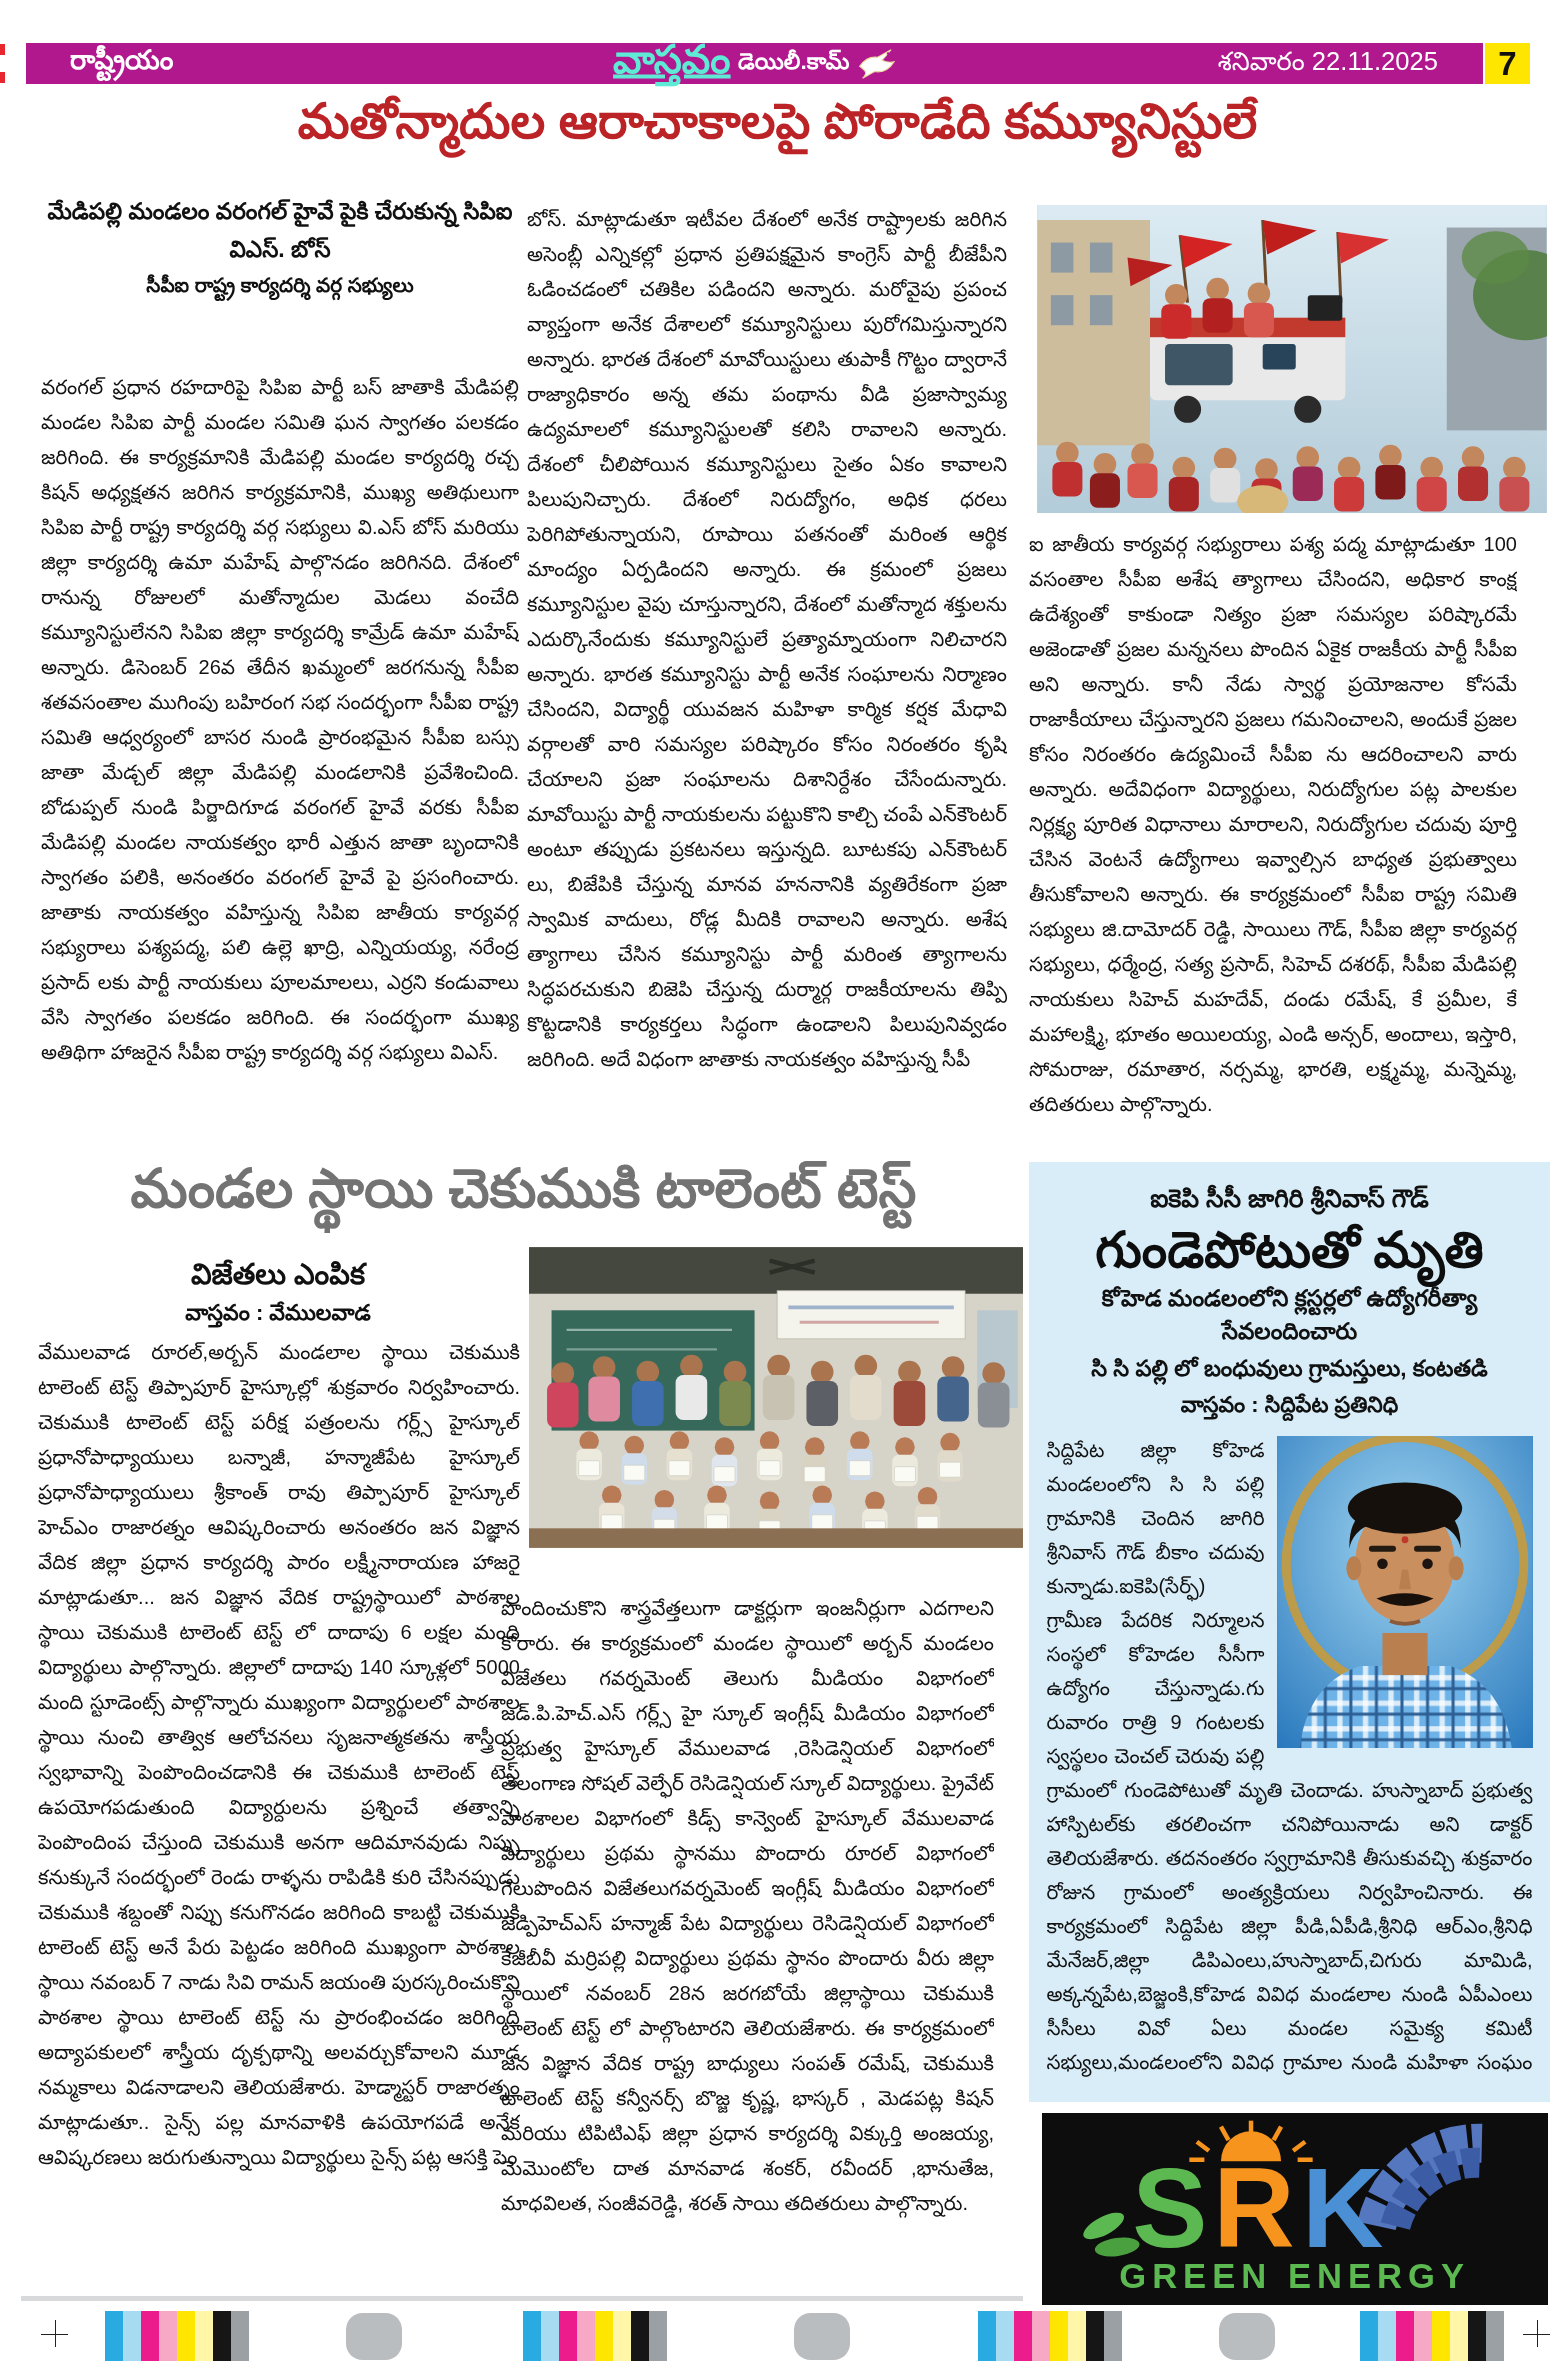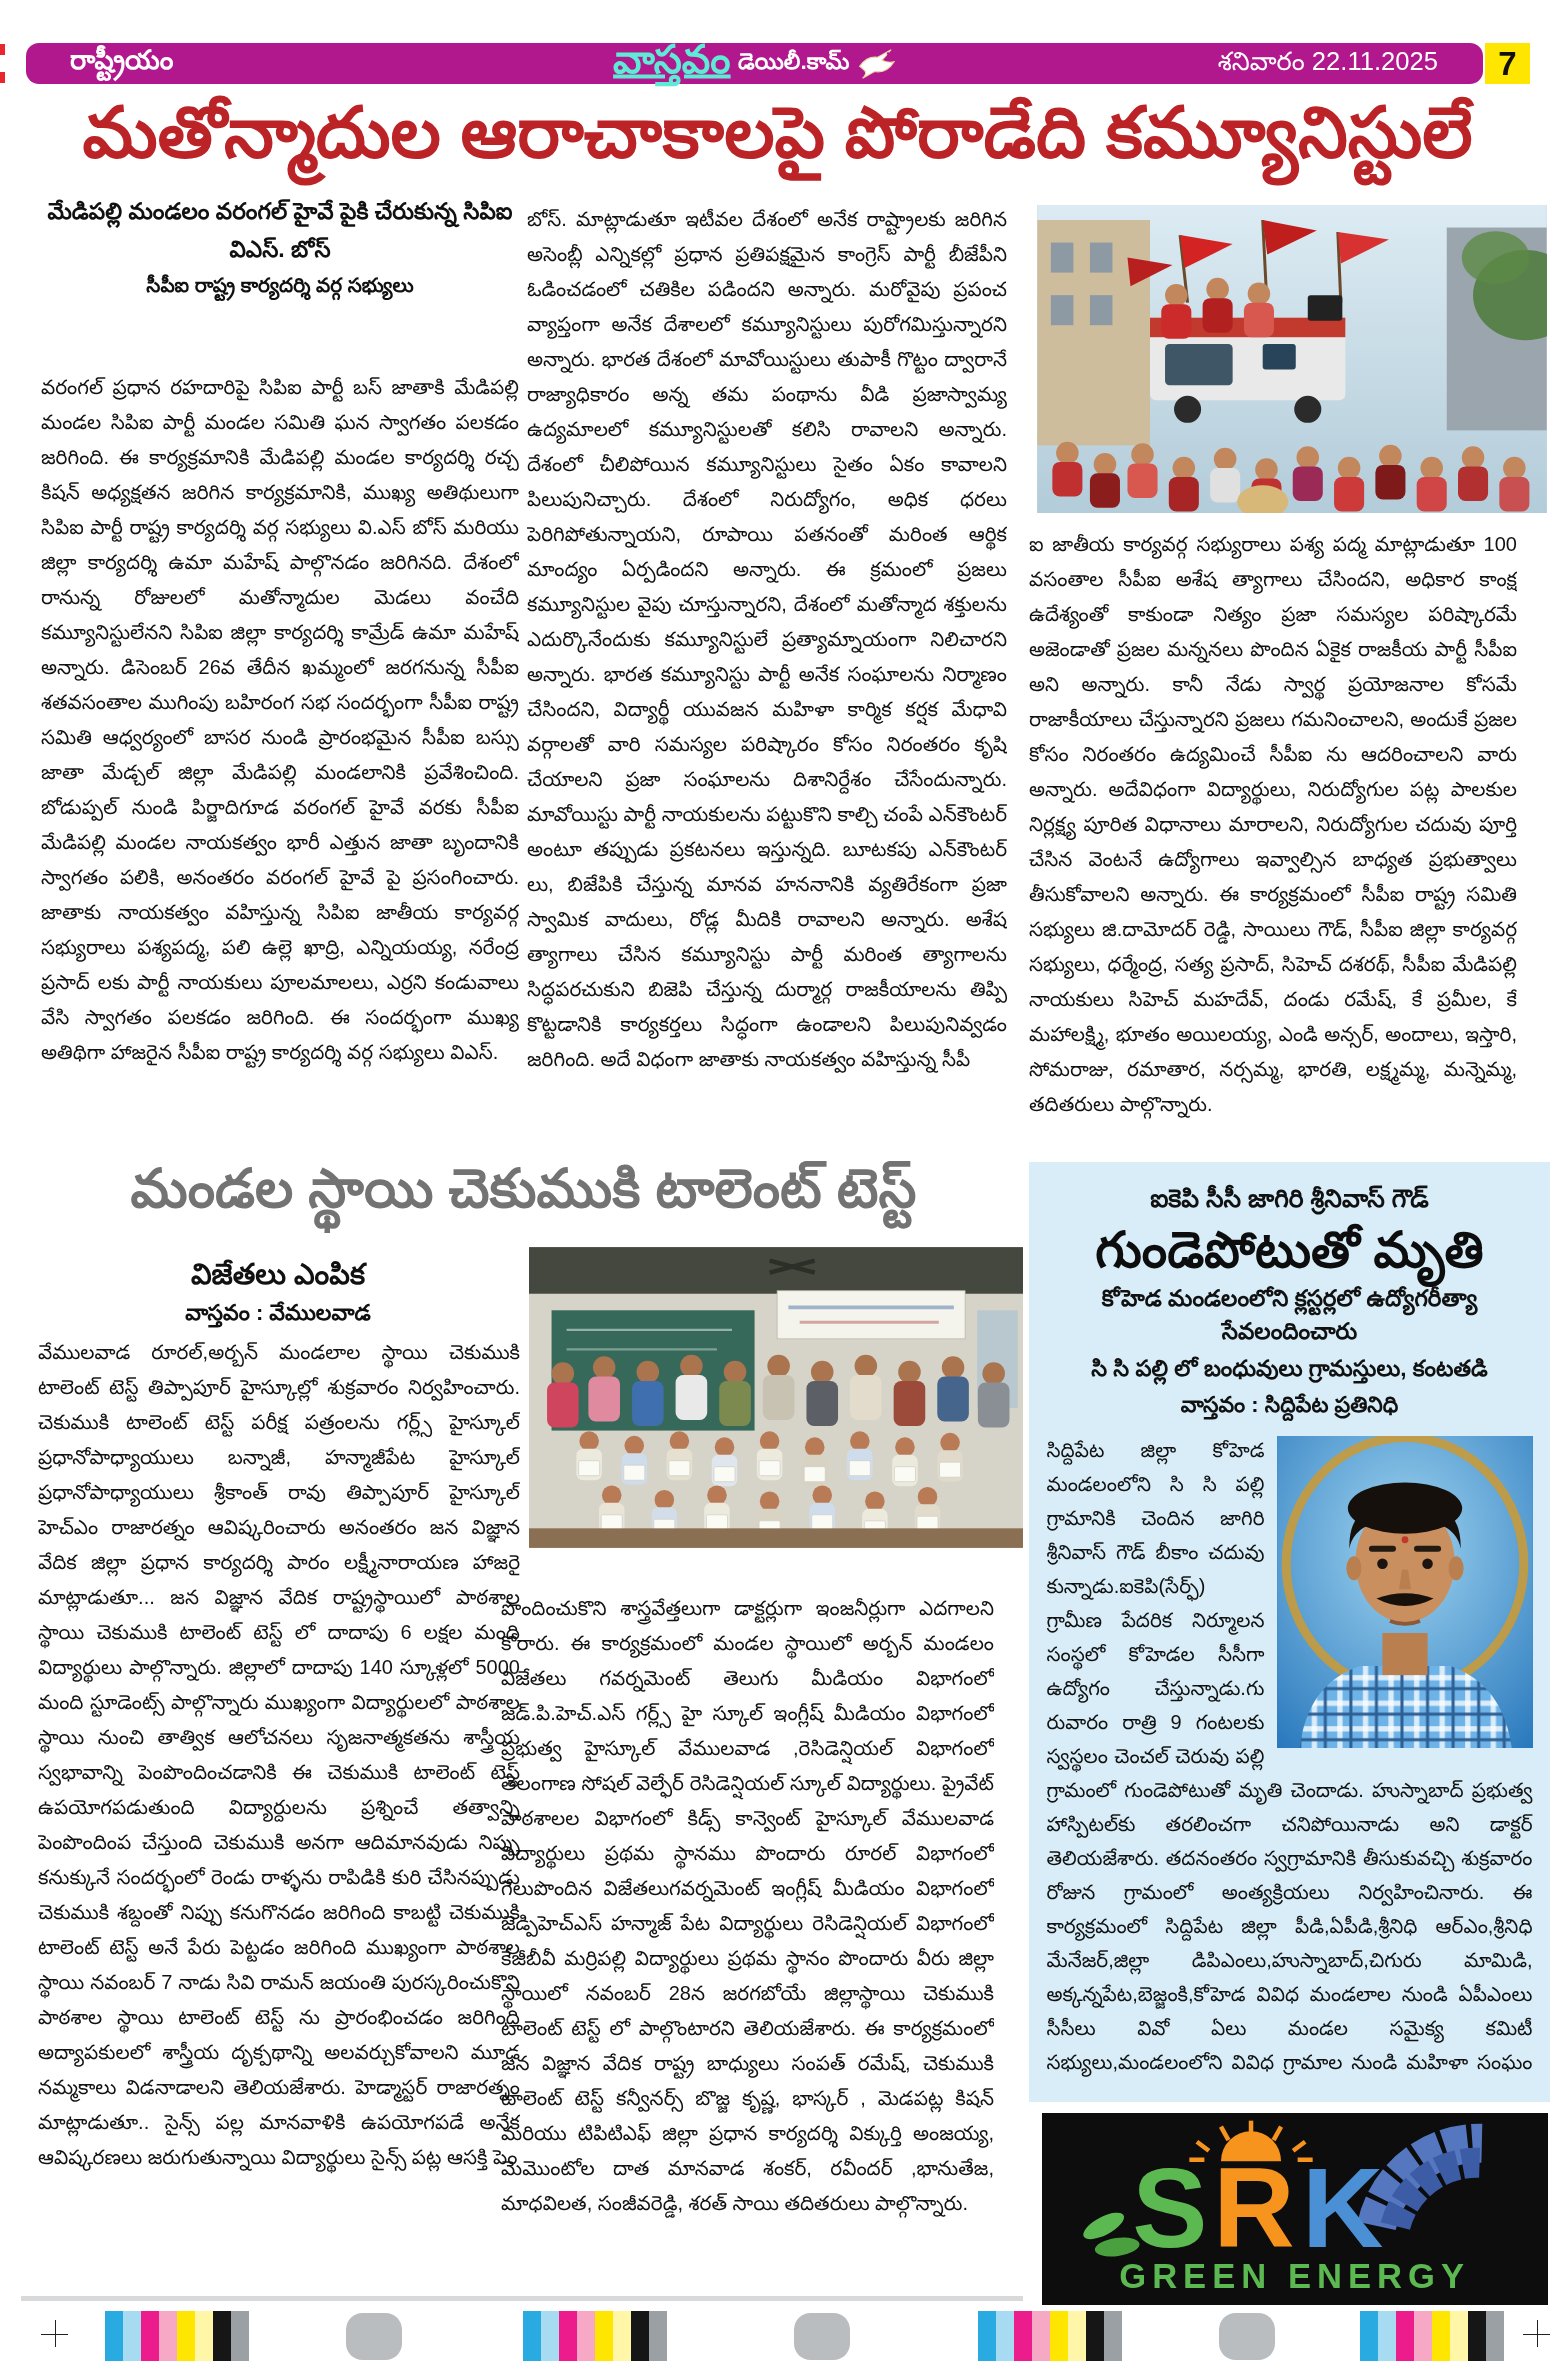--- a/index.html
+++ b/index.html
@@ -1,30 +1,30 @@
 <!DOCTYPE html>
 <html style="font-size:12px"><head>
 <meta charset="utf-8">
 <style>
   html,body{margin:0;padding:0;background:#e9e9e9;}
   #page{position:relative;width:1555px;height:2377px;background:#ffffff;overflow:hidden;
         font-family:"Liberation Sans","DejaVu Sans",sans-serif;color:#111;}
   .abs{position:absolute;}
   
-  .masthead{left:26px;top:43px;width:1457px;height:41px;background:#b2188e;display:flex;align-items:center;border-radius:13px;}
+  .masthead{left:26px;top:43px;width:1457px;height:41px;background:#b2188e;display:flex;align-items:center;}
   .mast-section{margin-left:44px;color:#ffffff;font-size:27px;font-weight:bold;}
   .mast-center{position:absolute;left:50%;top:50%;transform:translate(-50%,-50%);display:flex;align-items:center;gap:7.5px;white-space:nowrap;}
   .mast-brand{color:#5eead4;font-size:40px;font-weight:bold;text-decoration:underline;}
   .mast-suffix{color:#ffffff;font-size:22.6px;font-weight:bold;}
   .mast-date{position:absolute;right:45px;top:50%;transform:translateY(-50%);color:#ffffff;font-size:25.6px;}
   .pagenum-box{left:1485px;top:43px;width:45px;height:41px;background:#ffe600;display:flex;align-items:center;justify-content:center;}
   .pagenum{font-size:33px;font-weight:bold;color:#111;}
   .bleed{left:0;width:4.5px;height:10.5px;background:#e8262d;}
   
-  .h1-main{left:30px;top:96px;width:1495px;text-align:center;font-size:71px;font-weight:bold;color:#bb2327;line-height:1.05;}
+  .h1-main{left:30px;top:96px;width:1495px;text-align:center;font-size:49px;font-weight:bold;color:#bb2327;line-height:1.05;}
   .deck{left:41px;top:194px;width:478px;text-align:center;font-weight:bold;color:#111;}
   .deck .d1{font-size:23px;line-height:1.55;}
   .deck .d2{font-size:23px;line-height:1.55;}
   .deck .d3{font-size:23px;line-height:1.7;}
   .deck .d4{font-size:20px;line-height:1.6;}
   .deck .d5{font-size:22px;line-height:1.7;}
   .bt{font-size:20px;line-height:35px;text-align:justify;color:#121212;overflow:hidden;}
   .col-a1-1{left:41px;top:370px;width:478px;height:764px;}
   .col-a1-2{left:527px;top:202px;width:480px;height:933px;}
   .col-a1-3{left:1029px;top:527px;width:488px;height:608px;}

